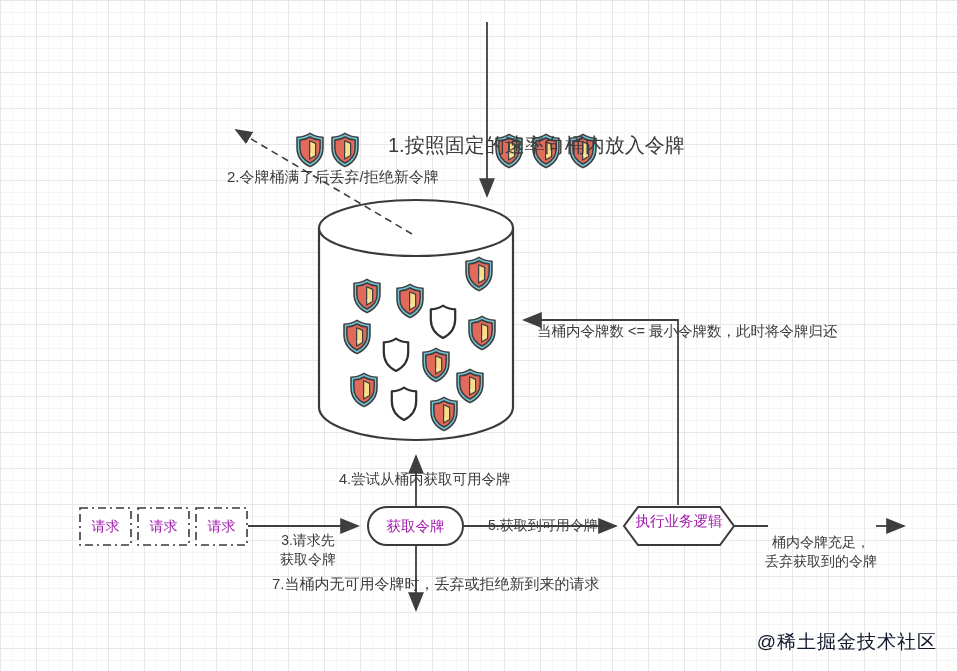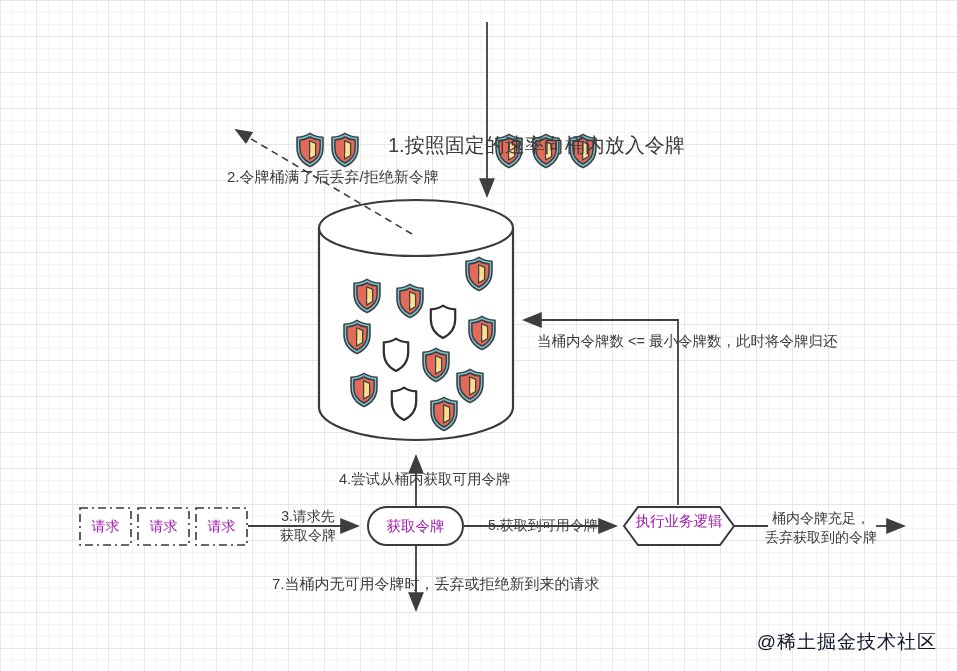--- a/index.html
+++ b/index.html
@@ -13,21 +13,21 @@
       linear-gradient(#f5f5f5 1px, transparent 1px),
       linear-gradient(90deg,#f5f5f5 1px, transparent 1px);
     background-size:36px 36px,36px 36px,12px 12px,12px 12px;
   }
   #stage{position:absolute;inset:0;}
   svg.diagram{position:absolute;left:0;top:0;}
   .lbl{
     position:absolute;color:#3c3c3c;font-size:14.5px;line-height:1.25;
     white-space:nowrap;
   }
-  .lbl.center{text-align:center;white-space:normal;}
+  .lbl.center{text-align:center;white-space:normal;margin-top:24px;}
   .node-label{
     position:absolute;display:flex;align-items:center;justify-content:center;
     color:#a21caf;font-size:14.5px;white-space:nowrap;
   }
   .watermark{
     position:absolute;right:20px;top:629px;font-size:19px;color:#0f172a;
     letter-spacing:1px;
   }
 </style>
 </head>
@@ -103,21 +103,21 @@
 
     <line x1="876" y1="526" x2="904" y2="526" stroke="#3E3E3E" stroke-width="1.8" marker-end="url(#ah)"></line>
 
     <line x1="416" y1="546" x2="416" y2="610" stroke="#3E3E3E" stroke-width="1.8" marker-end="url(#ah)"></line>
   </svg>
 
   <div class="lbl" style="left:388px;top:105px;font-size:20px;margin-top:28px;">1.按照固定的速率向桶内放入令牌</div>
 
   <div class="lbl" style="left:227px;top:168px;font-size:15px;">2.令牌桶满了后丢弃/拒绝新令牌</div>
 
-  <div class="lbl" style="left:537px;top:322px;margin-top:10px;">当桶内令牌数 &lt;= 最小令牌数，此时将令牌归还</div>
+  <div class="lbl" style="left:537px;top:322px;">当桶内令牌数 &lt;= 最小令牌数，此时将令牌归还</div>
 
   <div class="lbl" style="left:339px;top:470px;">4.尝试从桶内获取可用令牌</div>
 
   <div class="lbl center" style="left:274px;top:507px;width:68px;font-size:14px;line-height:19px;">
     <span>3.请求先</span><br>
     <span>获取令牌</span>
   </div>
 
   <div class="lbl" style="left:488px;top:517px;font-size:14px;">5.获取到可用令牌</div>
 

